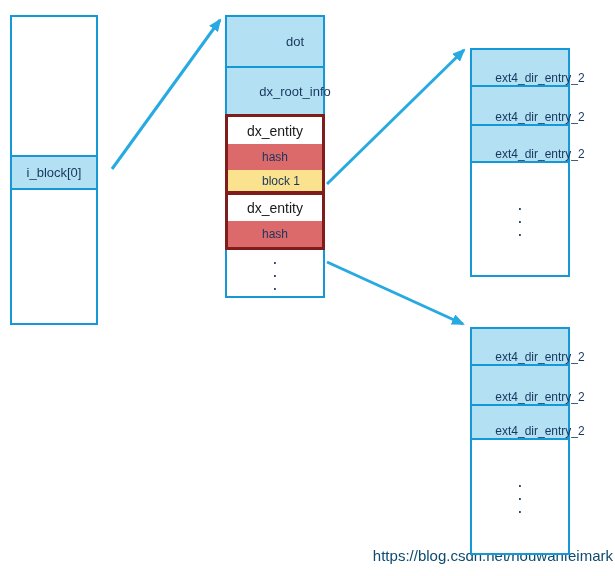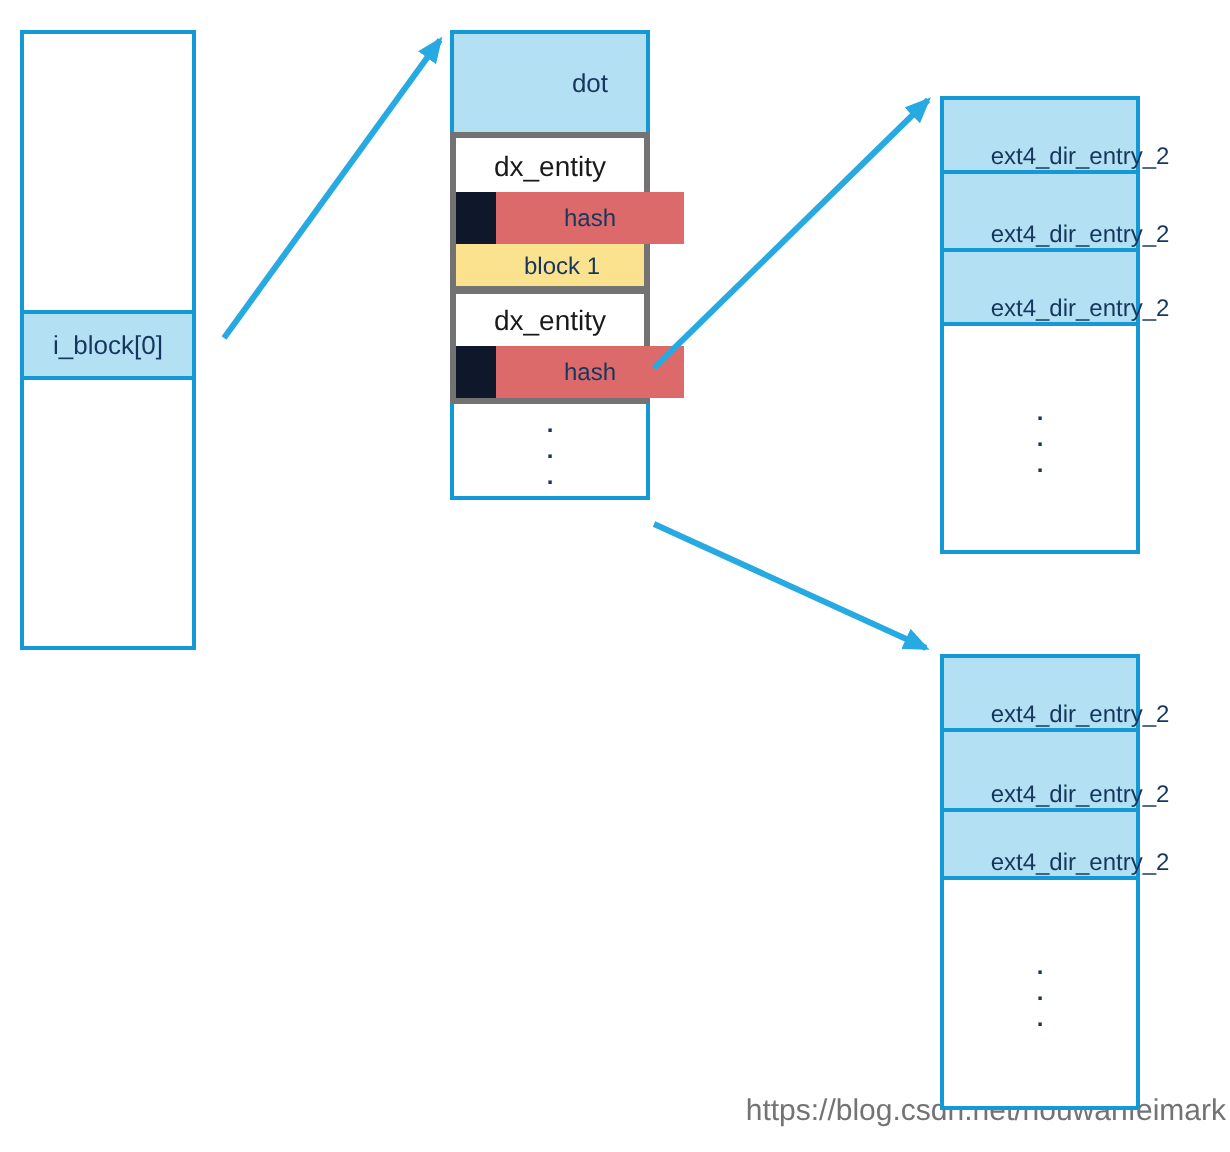--- a/index.html
+++ b/index.html
@@ -10,59 +10,62 @@
   .box{position:absolute;box-sizing:border-box;background:#ffffff;border:2px solid #1499d6;z-index:2;}
   .col{position:absolute;z-index:2;width:100px;}
   .seg{
     box-sizing:border-box;width:100px;border:2px solid #1499d6;background:#ffffff;
     display:flex;align-items:center;justify-content:center;
     color:#17365d;font-size:13px;
   }
   .seg + .seg, .seg + .group, .group + .seg, .group + .group{margin-top:-2px;}
   .blue{background:#b3e1f3;padding-left:40px;}
   .group{
-    box-sizing:border-box;width:100px;border:3px solid #737373;background:#0f172a;z-index:3;position:relative;
+    box-sizing:border-box;width:100px;border:3px solid #7f1d1d;background:#4d7c0f;z-index:3;position:relative;
   }
   .gcell{
     box-sizing:border-box;width:100%;display:flex;align-items:center;justify-content:center;
     color:#17365d;font-size:12px;
   }
   .gcell.type{font-size:14px;color:#1a1a1a;background:#ffffff;}
-  .gcell.hash{background:#dc6a6a;margin-left:20px;}
+  .gcell.hash{background:#dc6a6a;}
   .gcell.blk{background:#fbe28e;}
   .ellipsis{
     display:flex;flex-direction:column;align-items:center;justify-content:center;
     color:#17365d;font-size:12px;font-weight:bold;line-height:13px;
   }
   .inode-cell{
     position:absolute;left:0;top:138px;width:100%;height:35px;box-sizing:border-box;
     background:#b3e1f3;border-top:2px solid #1499d6;border-bottom:2px solid #1499d6;
     display:flex;align-items:center;justify-content:center;color:#17365d;font-size:13px;
   }
   .dirseg{font-size:12px;align-items:flex-end;}
   #arrows{position:absolute;left:0;top:0;z-index:5;pointer-events:none;}
   #watermark{
     position:absolute;right:2px;top:547px;z-index:1;
-    color:#737373;font-size:15px;white-space:nowrap;
+    color:#0c4a6e;font-size:15px;white-space:nowrap;
   }
 </style>
 </head>
 <body>
 
 <div id="watermark">https://blog.csdn.net/houwanfeimark</div>
 
 <div class="box" style="left:10px;top:15px;width:88px;height:310px;">
   <div class="inode-cell">
     <span>i_block[0]</span>
   </div>
 </div>
 
 <div class="col" style="left:225px;top:15px;">
   <div class="seg blue" style="height:53px;">
     <span>dot</span>
+  </div>
+  <div class="seg blue" style="height:50px;">
+    <span>dx_root_info</span>
   </div>
 
   <div class="group">
     <div class="gcell type" style="height:27px;">
       <span>dx_entity</span>
     </div>
     <div class="gcell hash" style="height:26px;">
       <span>hash</span>
     </div>
     <div class="gcell blk" style="height:21px;padding-left:12px;">

